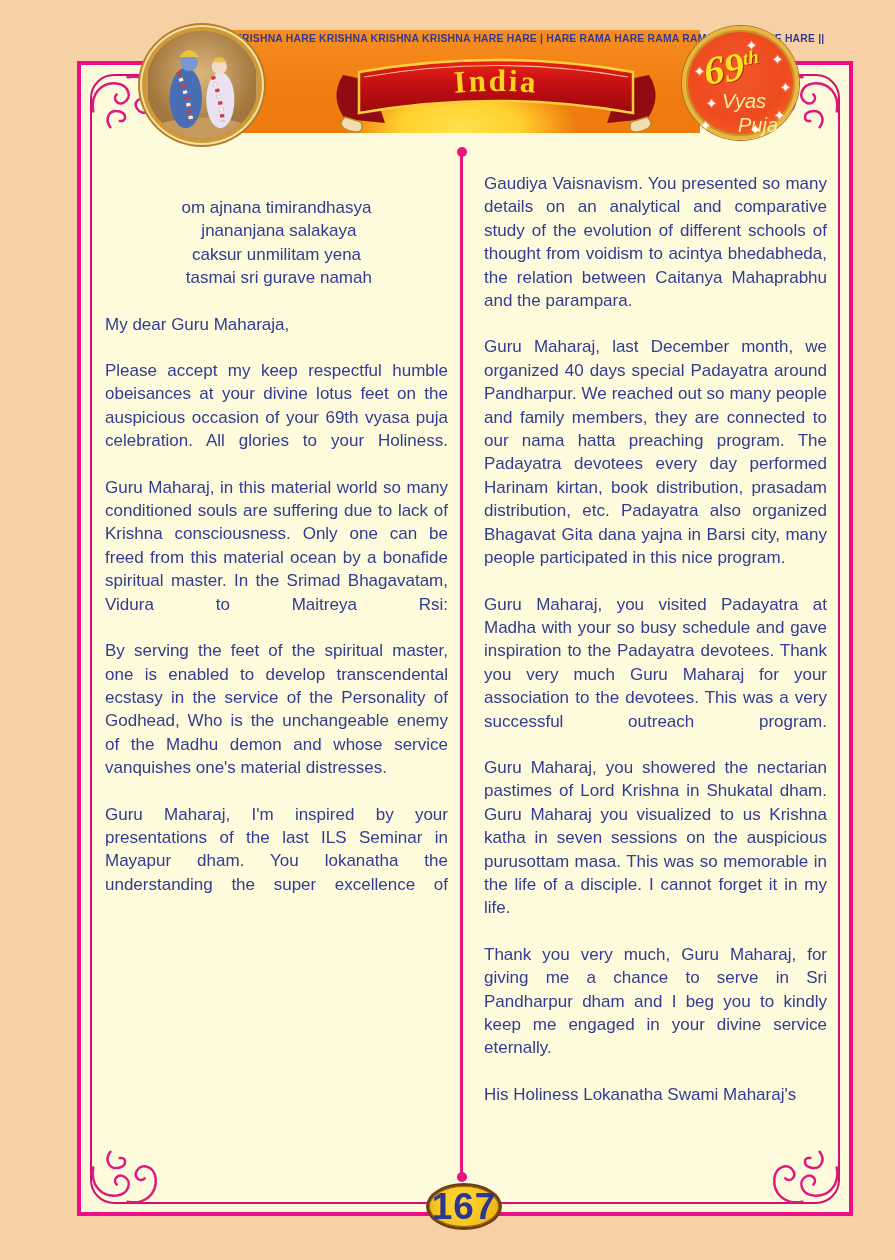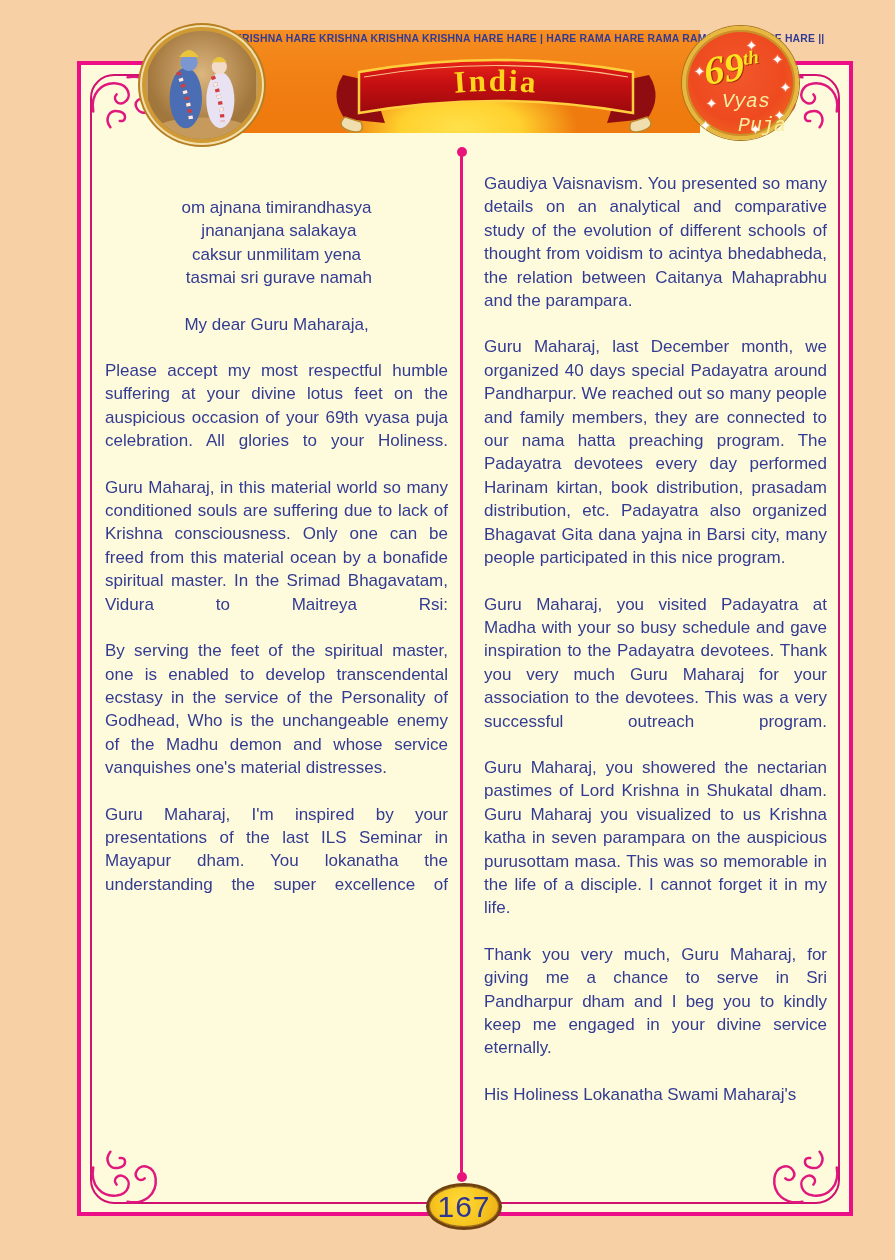--- a/index.html
+++ b/index.html
@@ -62,21 +62,21 @@
   }
   .badge-num {
     position:absolute; left:18px; top:18px;
     font-family:"Liberation Serif", serif;
     font-style:italic; font-weight:bold; font-size:40px; line-height:1;
     color:#ffe222; transform:rotate(-8deg);
     text-shadow:1px 1px 0 #9c2c07;
   }
   .badge-num sup { font-size:19px; }
   .badge-vyas, .badge-puja {
-    position:absolute; font-family:Liberation Mono, monospace;
+    position:absolute; font-family:Liberation Sans, sans-serif;
     font-style:italic; font-size:20px; color:#f8eda0;
   }
   .badge-vyas { left:36px; top:60px; }
   .badge-puja { left:52px; top:84px; }
   .sparkle { position:absolute; color:#ffffff; font-size:13px; text-shadow:0 0 2px #fff; }
   .sp1{left:8px;top:34px;}  .sp2{left:20px;top:66px;} .sp3{left:14px;top:88px;}
   .sp4{left:86px;top:22px;} .sp5{left:94px;top:50px;} .sp6{left:88px;top:78px;}
   .sp7{left:60px;top:8px;}  .sp8{left:64px;top:92px;}
 
   
@@ -92,33 +92,33 @@
 
   .col {
     position:absolute; width:343px;
     color:#333b92; font-size:17px; line-height:23.4px;
   }
   .col-left  { left:105px; top:196px; }
   .col-right { left:484px; top:172px; }
   .verse { white-space:pre-wrap; margin-bottom:23px; text-align:center; }
   .para  { text-align:justify; margin-bottom:23px; }
   .para.justify-last { text-align-last:justify; }
-  .salutation { margin-bottom:23px;text-align:center; }
+  .salutation { margin-bottom:23px; }
 
   
   .page-oval {
     position:absolute; left:426px; top:1183px; width:76px; height:47px;
     border-radius:50%;
     background:radial-gradient(circle at 45% 38%, #ffd93a 0%, #f6c41d 55%, #e7a614 100%);
     border:3px solid #6f4110;
     box-shadow:0 0 0 1px #9a6a23 inset;
     display:flex; align-items:center; justify-content:center;
   }
   .page-number {
-    font-size:30px; font-weight:normal; color:#2e3690; letter-spacing:1px;
+    font-size:37px; font-weight:bold; color:#2e3690; letter-spacing:1px;
   }
 </style>
 </head>
 <body>
 
 <div class="frame-outer">
   <div class="frame-inner"></div>
 
   <div class="flourish fl-tl">
     <svg viewBox="0 0 100 100" fill="none" stroke="#e0187e" stroke-width="3.2" stroke-linecap="round">
@@ -221,30 +221,30 @@
   <span class="dot dot-top"></span>
   <span class="dot dot-bottom"></span>
 </div>
 
 <div class="col col-left">
   <div class="verse">om ajnana timirandhasya
  jnananjana salakaya
 caksur unmilitam yena
  tasmai sri gurave namah</div>
   <div class="salutation">My dear Guru Maharaja,</div>
-  <p class="para justify-last">Please accept my most respectful humble suffering at your divine lotus feet on the auspicious occasion of your 69th vyasa puja celebration. All glories to your Holiness.</p>
+  <p class="para justify-last">Please accept my keep respectful humble obeisances at your divine lotus feet on the auspicious occasion of your 69th vyasa puja celebration. All glories to your Holiness.</p>
   <p class="para justify-last">Guru Maharaj, in this material world so many conditioned souls are suffering due to lack of Krishna consciousness. Only one can be freed from this material ocean by a bonafide spiritual master. In the Srimad Bhagavatam, Vidura to Maitreya Rsi:</p>
   <p class="para">By serving the feet of the spiritual master, one is enabled to develop transcendental ecstasy in the service of the Personality of Godhead, Who is the unchangeable enemy of the Madhu demon and whose service vanquishes one's material distresses.</p>
   <p class="para justify-last">Guru Maharaj, I'm inspired by your presentations of the last ILS Seminar in Mayapur dham. You lokanatha the understanding the super excellence of</p>
 </div>
 
 <div class="col col-right">
   <p class="para">Gaudiya Vaisnavism. You presented so many details on an analytical and comparative study of the evolution of different schools of thought from voidism to acintya bhedabheda, the relation between Caitanya Mahaprabhu and the parampara.</p>
   <p class="para">Guru Maharaj, last December month, we organized 40 days special Padayatra around Pandharpur. We reached out so many people and family members, they are connected to our nama hatta preaching program. The Padayatra devotees every day performed Harinam kirtan, book distribution, prasadam distribution, etc. Padayatra also organized Bhagavat Gita dana yajna in Barsi city, many people participated in this nice program.</p>
   <p class="para justify-last">Guru Maharaj, you visited Padayatra at Madha with your so busy schedule and gave inspiration to the Padayatra devotees. Thank you very much Guru Maharaj for your association to the devotees. This was a very successful outreach program.</p>
-  <p class="para">Guru Maharaj, you showered the nectarian pastimes of Lord Krishna in Shukatal dham. Guru Maharaj you visualized to us Krishna katha in seven parampara on the auspicious purusottam masa. This was so memorable in the life of a disciple. I cannot forget it in my life.</p>
+  <p class="para">Guru Maharaj, you showered the nectarian pastimes of Lord Krishna in Shukatal dham. Guru Maharaj you visualized to us Krishna katha in seven sessions on the auspicious purusottam masa. This was so memorable in the life of a disciple. I cannot forget it in my life.</p>
   <p class="para">Thank you very much, Guru Maharaj, for giving me a chance to serve in Sri Pandharpur dham and I beg you to kindly keep me engaged in your divine service eternally.</p>
   <p class="para">His Holiness Lokanatha Swami Maharaj's</p>
 </div>
 
 <div class="page-oval">
   <span class="page-number">167</span>
 </div>
 
 </body></html>

